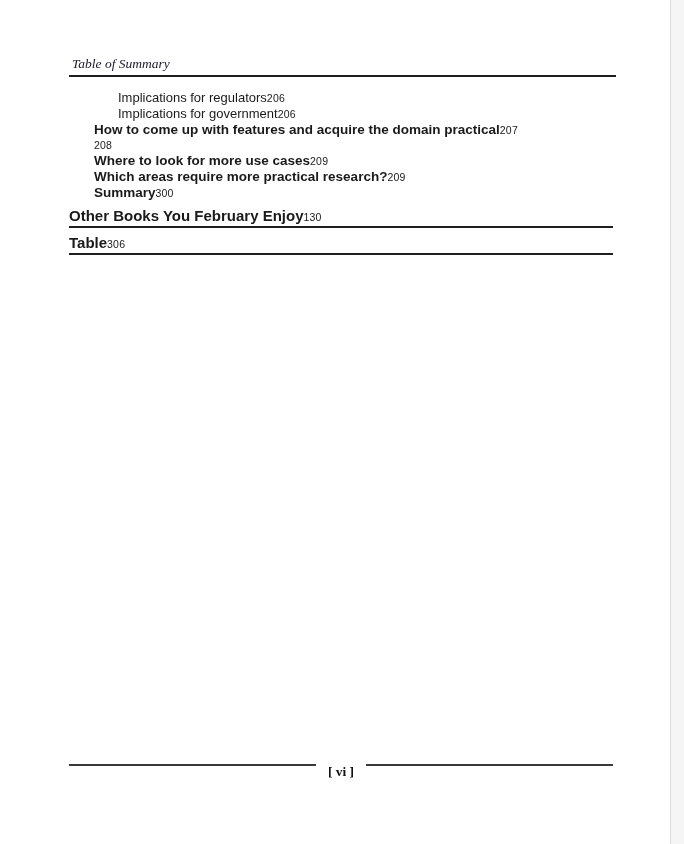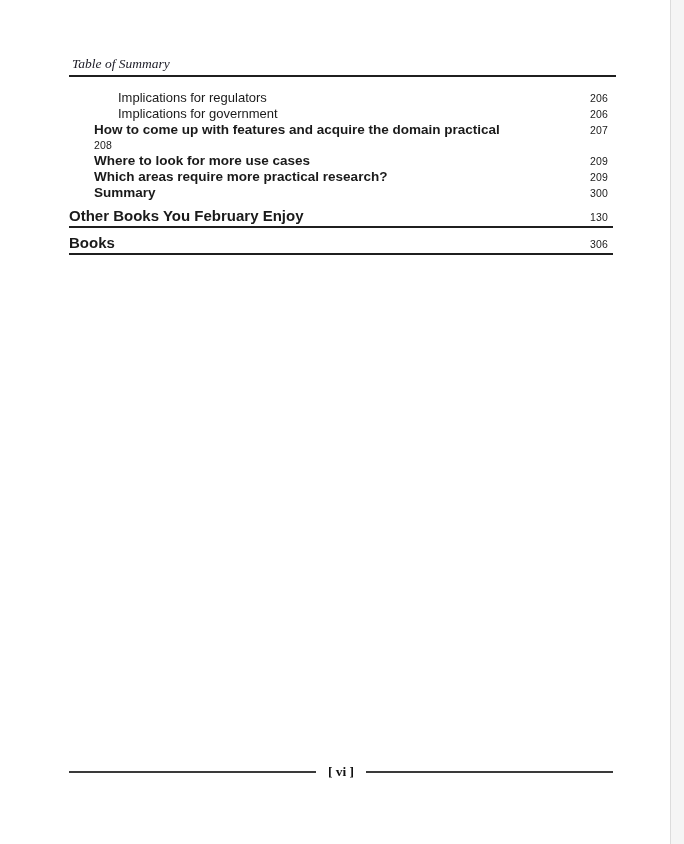--- a/index.html
+++ b/index.html
@@ -43,25 +43,24 @@
 
   
   .toc {
     position: absolute;
     top: 90px;
     left: 69px;
     width: 544px;
   }
   .toc-row {
     display: flex;
-    justify-content: space-between;
+    justify-content: flex-start;
     align-items: baseline;
     line-height: 15px;
     cursor: default;
-    gap: 21px;
   }
   .toc-label {
     white-space: nowrap;
   }
   .toc-page {
     font-size: 10.5px;
     font-weight: normal;
     flex-shrink: 0;
     padding-right: 5px;
     letter-spacing: 0.2px;
@@ -84,21 +83,20 @@
     border-bottom: 2px solid #1f1f1f;
   }
 
   
   .page-footer {
     position: absolute;
     top: 764px;
     left: 69px;
     width: 544px;
     display: flex;
-    align-items: center;
     font-family: "Liberation Serif", serif;
     font-weight: bold;
     font-size: 13.5px;
     color: #111111;
   }
   .footer-rule {
     flex: 1;
     height: 0;
     border-top: 2px solid #3a3a3a;
   }
@@ -148,21 +146,21 @@
     <span class="toc-label">Summary</span>
     <span class="toc-page">300</span>
   </div>
 
   <div class="toc-row section">
     <span class="toc-label">Other Books You February Enjoy</span>
     <span class="toc-page">130</span>
   </div>
 
   <div class="toc-row section">
-    <span class="toc-label">Books</span>
+    <span class="toc-label">Table</span>
     <span class="toc-page">306</span>
   </div>
 
 </div>
 
 <div class="page-footer">
   <span class="footer-rule left"></span>
   <span class="footer-label">[ vi ]</span>
   <span class="footer-rule right"></span>
 </div>

